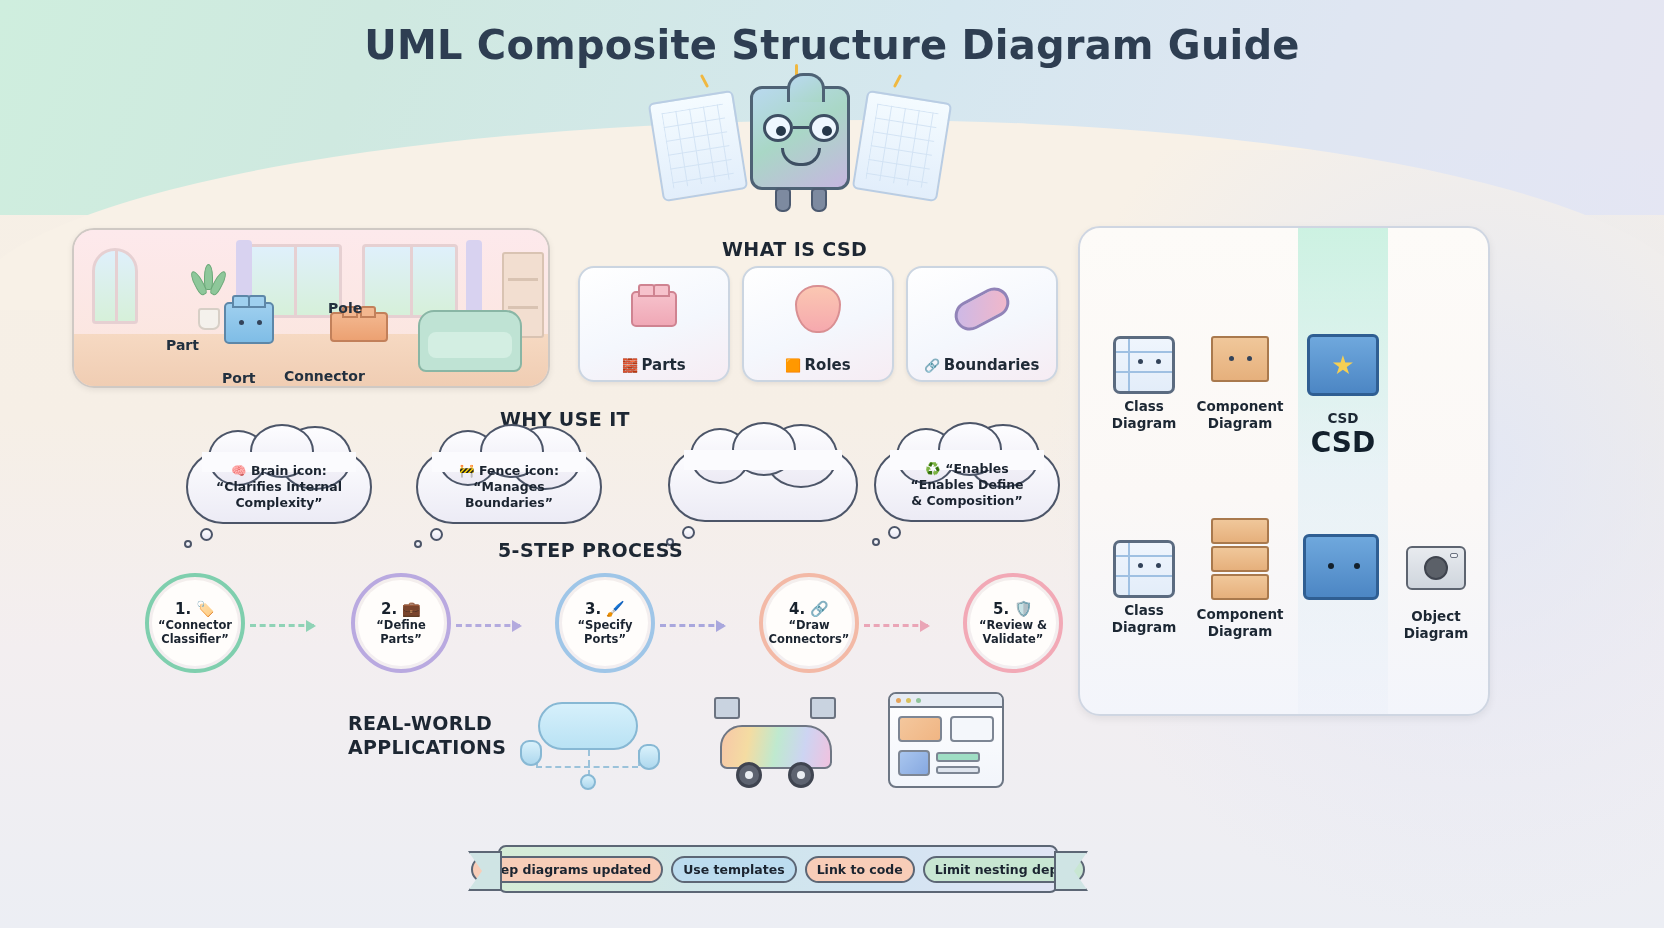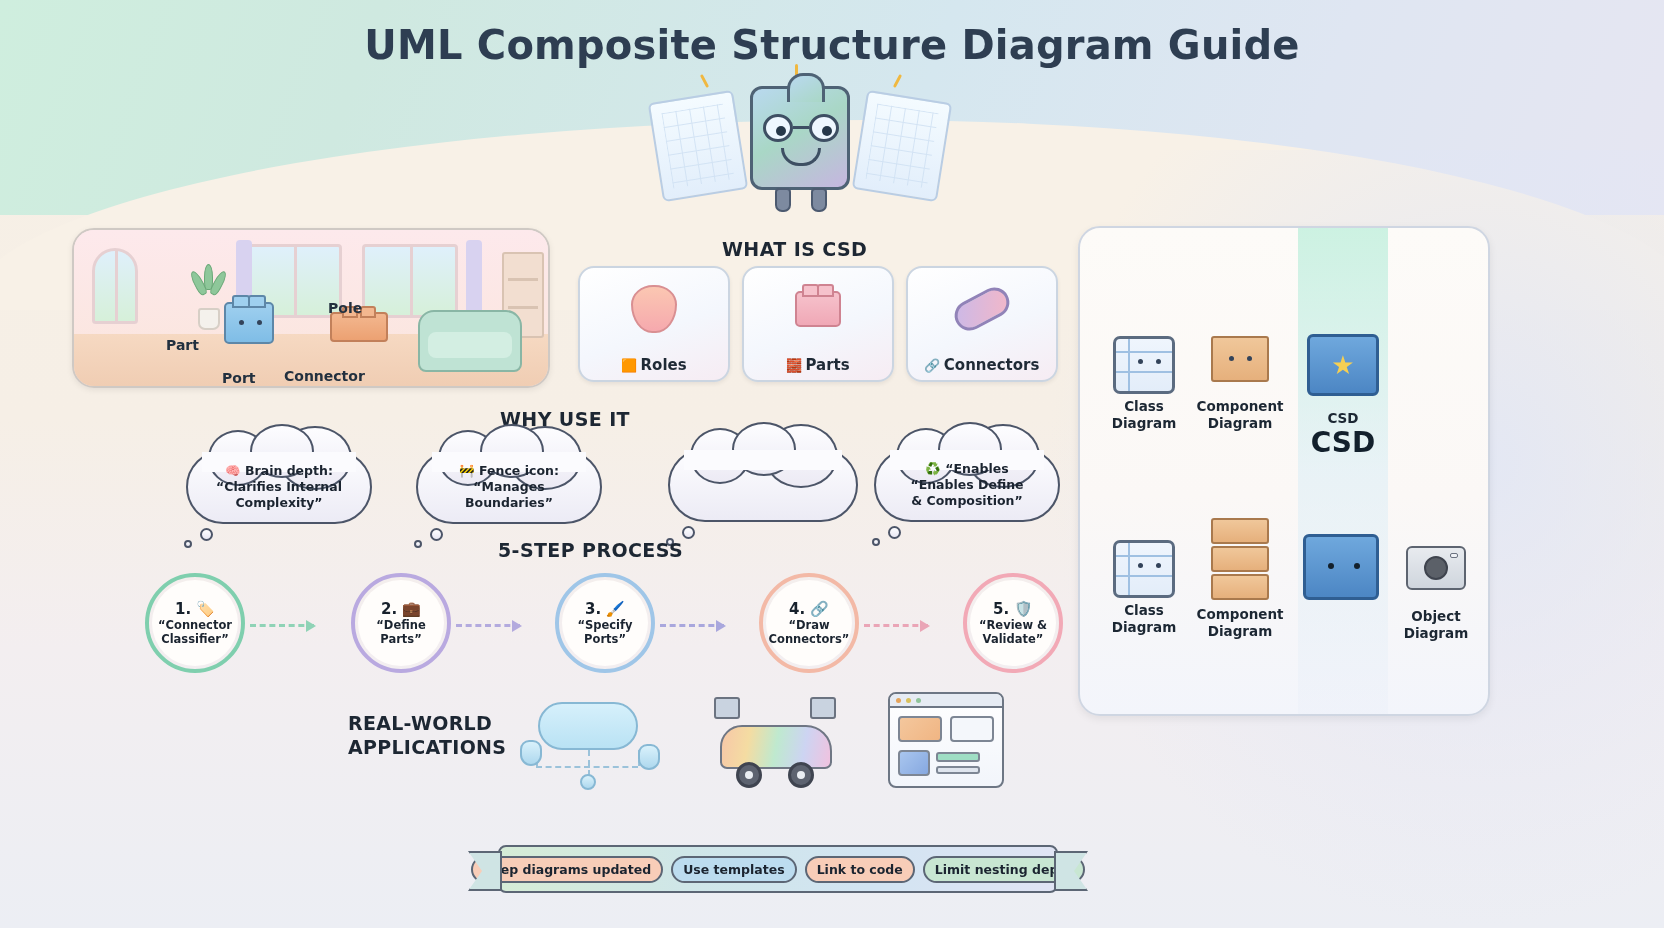--- a/index.html
+++ b/index.html
@@ -290,49 +290,49 @@
 <div class="room-lbl" style="left:166px;top:337px">Part</div>
 <div class="room-lbl" style="left:328px;top:300px">Pole</div>
 <div class="room-lbl" style="left:222px;top:370px">Port</div>
 <div class="room-lbl" style="left:284px;top:368px">Connector</div>
 
 <div class="sec-h" style="left:722px;top:238px">WHAT IS CSD</div>
 <div class="csd-cards">
 
   <div class="csd-card">
     <div class="art">
+        <div class="brick"></div>
+      </div>
+    <div class="cap"><span class="em">🧱</span><span>Parts</span></div>
+  </div>
+
+  <div class="csd-card">
+    <div class="art">
         <div class="mask"></div>
       </div>
     <div class="cap"><span class="em">🟧</span><span>Roles</span></div>
-  </div>
-
-  <div class="csd-card">
-    <div class="art">
-        <div class="brick"></div>
-      </div>
-    <div class="cap"><span class="em">🧱</span><span>Parts</span></div>
   </div>
 
 
   <div class="csd-card">
     <div class="art">
         <div class="clip"></div>
       </div>
-    <div class="cap"><span class="em">🔗</span><span>Connectors</span></div>
+    <div class="cap"><span class="em">🔗</span><span>Boundaries</span></div>
   </div>
 </div>
 
 <div class="sec-h" style="left:500px;top:408px">WHY USE IT</div>
 
 <div class="cloud" style="left:186px;top:450px">
   <div class="mid"></div>
     <div class="cover"></div>
   <div class="inner">
     <span>🧠</span>
-    <span>Brain depth:</span><br>
+    <span>Brain icon:</span><br>
     <span>“Clarifies Internal</span><br>
     <span>Complexity”</span>
   </div>
 </div>
 <div class="bub" style="left:200px;top:528px;width:13px;height:13px"></div>
 <div class="bub" style="left:184px;top:540px;width:8px;height:8px"></div>
 
 <div class="cloud" style="left:416px;top:450px">
   <div class="mid"></div>
     <div class="cover"></div>

